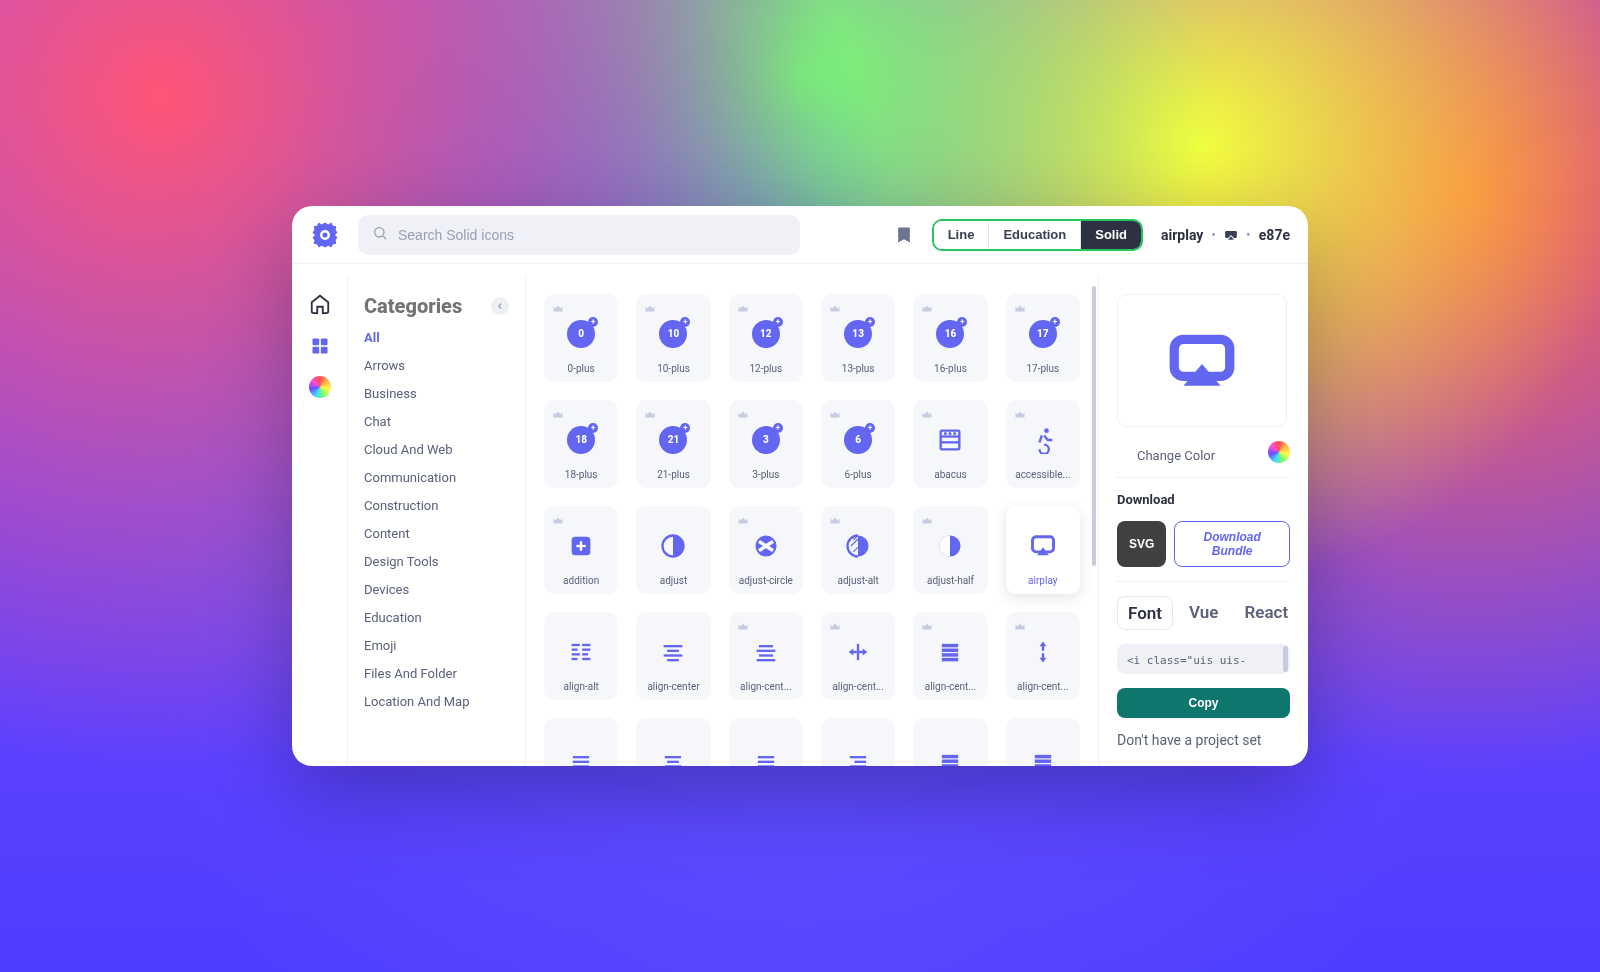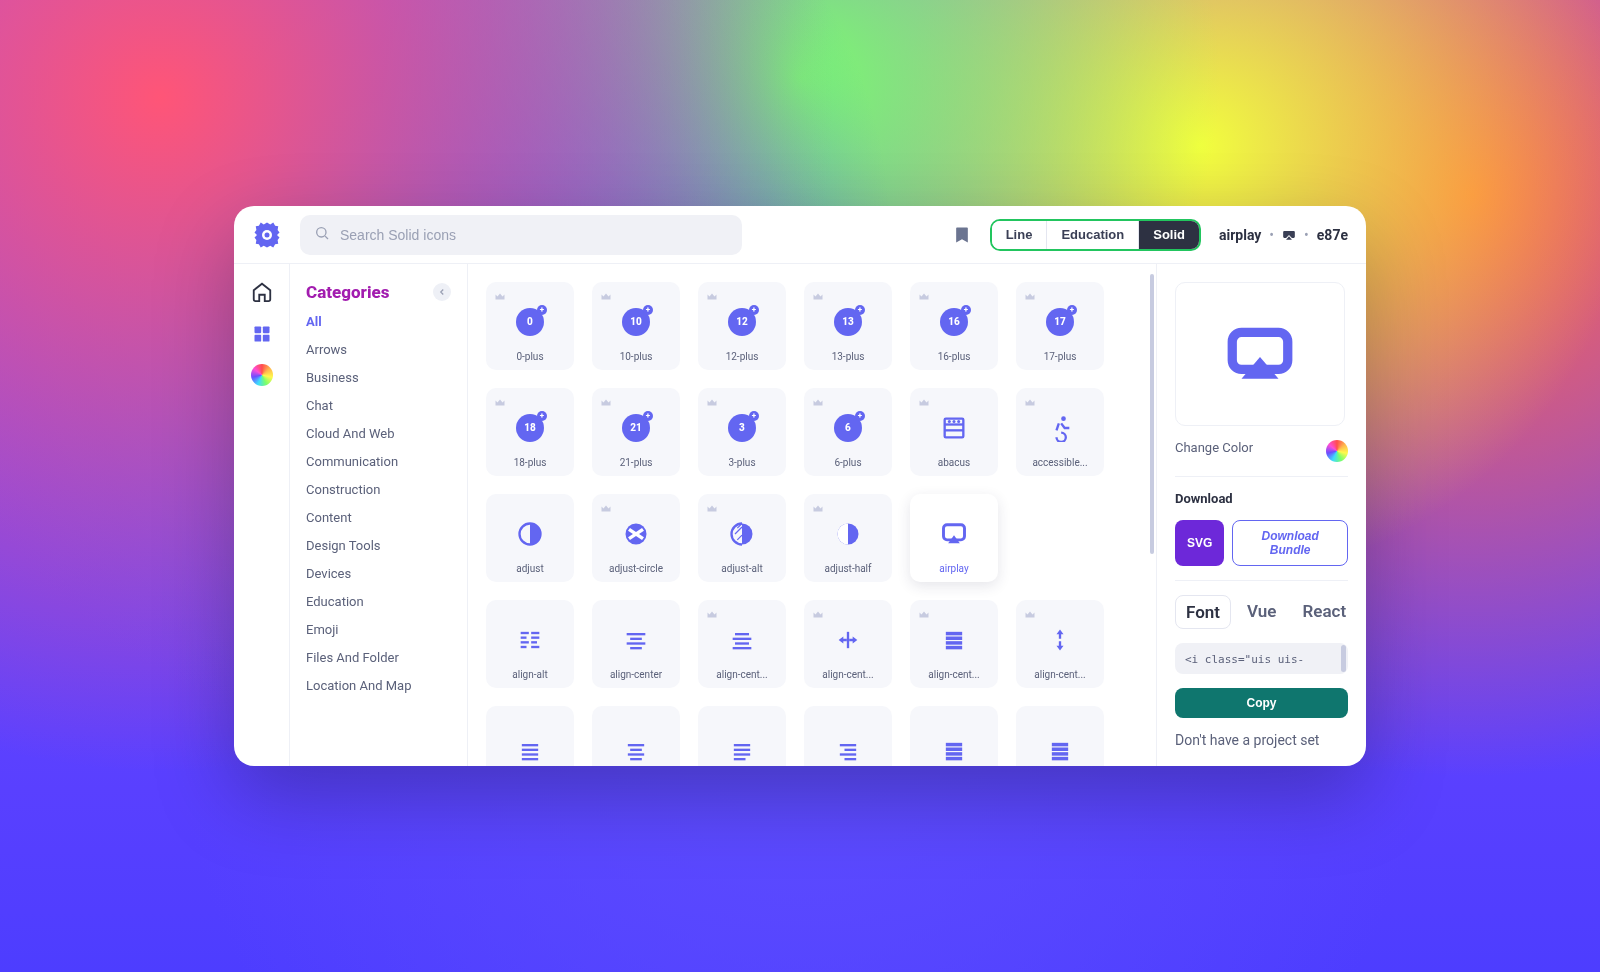--- a/index.html
+++ b/index.html
@@ -21,28 +21,29 @@
   background: radial-gradient(circle at 10% 10%, #ff5577 0%, transparent 40%),
               radial-gradient(circle at 25% 25%, #4d5dff 0%, transparent 35%),
               radial-gradient(circle at 50% 8%, #7bff6b 0%, transparent 35%),
               radial-gradient(circle at 75% 15%, #f2ff3d 0%, transparent 30%),
               radial-gradient(circle at 92% 20%, #ff6644 0%, transparent 35%),
               radial-gradient(circle at 50% 70%, #5d4dff 0%, transparent 60%),
               linear-gradient(180deg, #8d4dff 0%, #4d3dff 100%);
 }
 .app-window {
   position: relative;
-  width: 1132px;
+  width: 1016px;
   height: 560px;
   background: #fff;
   border-radius: 20px;
   display: flex;
   flex-direction: column;
   overflow: hidden;
   box-shadow: 0 30px 80px rgba(0,0,0,0.25);
+  gap: 12px;
 }
 .topbar {
   height: 58px;
   min-height: 58px;
   display: flex;
   align-items: center;
   padding: 0 18px;
   gap: 18px;
   border-bottom: 1px solid #eef0f6;
 }
@@ -95,21 +96,21 @@
   background: conic-gradient(#ff4d4d,#ffb84d,#fff94d,#7bff6b,#3ddaff,#6d4dff,#ff4dd6,#ff4d4d);
 }
 .sidebar {
   width: 178px; border-right: 1px solid #eef0f6;
   padding: 18px 16px; overflow: hidden;
 }
 .sidebar-head {
   display: flex; align-items: center; justify-content: space-between;
   margin-bottom: 12px;
 }
-.sidebar-head h3 { font-size: 17px; font-weight: 800; color: #a21caf; }
+.sidebar-head h3 { font-size: 20px; font-weight: 800; color: #737373; }
 .collapse-btn {
   width: 18px; height: 18px; border-radius: 50%;
   background: #eef0f6; color: #9aa0b4;
   display:flex; align-items:center; justify-content:center;
   font-size: 10px;
 }
 .cats { display: flex; flex-direction: column; gap: 13px; }
 .cat { font-size: 13px; color: #5b617a; cursor: pointer; }
 .cat.active { color: #6366f1; font-weight: 700; }
 .grid-area {
@@ -147,28 +148,28 @@
   padding: 18px; display: flex; flex-direction: column; gap: 14px;
   overflow: hidden;
   position: relative;
 }
 .preview {
   width: 170px; height: 168px; border: 1px solid #eef0f6;
   border-radius: 10px; display: flex; align-items:center; justify-content:center;
 }
 .preview svg { width: 74px; height: 74px; color: #6366f1; }
 .color-row {
-  display: flex; align-items: flex-start; justify-content: space-between;
-  font-size: 13px; color: #5b617a;
+  display: flex; align-items: flex-end; justify-content: space-between;
+  font-size: 13px; color: #5b617a; margin-left: 20px;
 }
 .divider { height: 1px; background: #eef0f6; }
 .dl-head { font-size: 13px; font-weight: 700; color: #2d3142; }
 .dl-actions { display: flex; gap: 8px; }
 .btn-primary {
-  background: #6d28d9; color: #fff; border: none;
+  background: #404040; color: #fff; border: none;
   border-radius: 8px; padding: 8px 12px; font-size: 12px;
   font-weight: 700; cursor: pointer;
 }
 .btn-outline {
   background: #fff; color: #6366f1; border: 1px solid #6366f1;
   border-radius: 8px; padding: 8px 12px; font-size: 12px;
   font-weight: 700; cursor: pointer; flex: 1; font-style: italic;
 }
 .tabs { display: flex; gap: 6px; }
 .tab {
@@ -424,20 +425,33 @@
                   <circle cx="15" cy="4" r="2"></circle>
                   <path d="M13 8l3 4h4M9 20a4 4 0 104-4" fill="none" stroke="currentColor" stroke-width="2"></path>
                   <path d="M11 8l-2 6" stroke="currentColor" stroke-width="2"></path>
                 </svg>
               </div>
               <div class="card-label">accessible...</div>
             </div>
           </div>
           <div class="icon-row">
             <div class="icon-card">
+              <span class="crown"><svg viewBox="0 0 24 24" fill="currentColor">
+                  <path d="M3 7l4 4 5-6 5 6 4-4v10H3V7z"></path>
+                </svg></span>
+              <div class="card-icon">
+                <svg viewBox="0 0 24 24" fill="currentColor">
+                  <rect x="4" y="4" width="16" height="16" rx="3"></rect>
+                  <line x1="12" y1="8" x2="12" y2="16" stroke="#fff" stroke-width="2"></line>
+                  <line x1="8" y1="12" x2="16" y2="12" stroke="#fff" stroke-width="2"></line>
+                </svg>
+              </div>
+              <div class="card-label">addition</div>
+            </div>
+            <div class="icon-card">
               <div class="card-icon">
                 <svg viewBox="0 0 24 24" fill="currentColor">
                   <circle cx="12" cy="12" r="9" fill="none" stroke="currentColor" stroke-width="2"></circle>
                   <path d="M12 3a9 9 0 010 18V3z"></path>
                 </svg>
               </div>
               <div class="card-label">adjust</div>
             </div>
             <div class="icon-card">
               <span class="crown"><svg viewBox="0 0 24 24" fill="currentColor">

